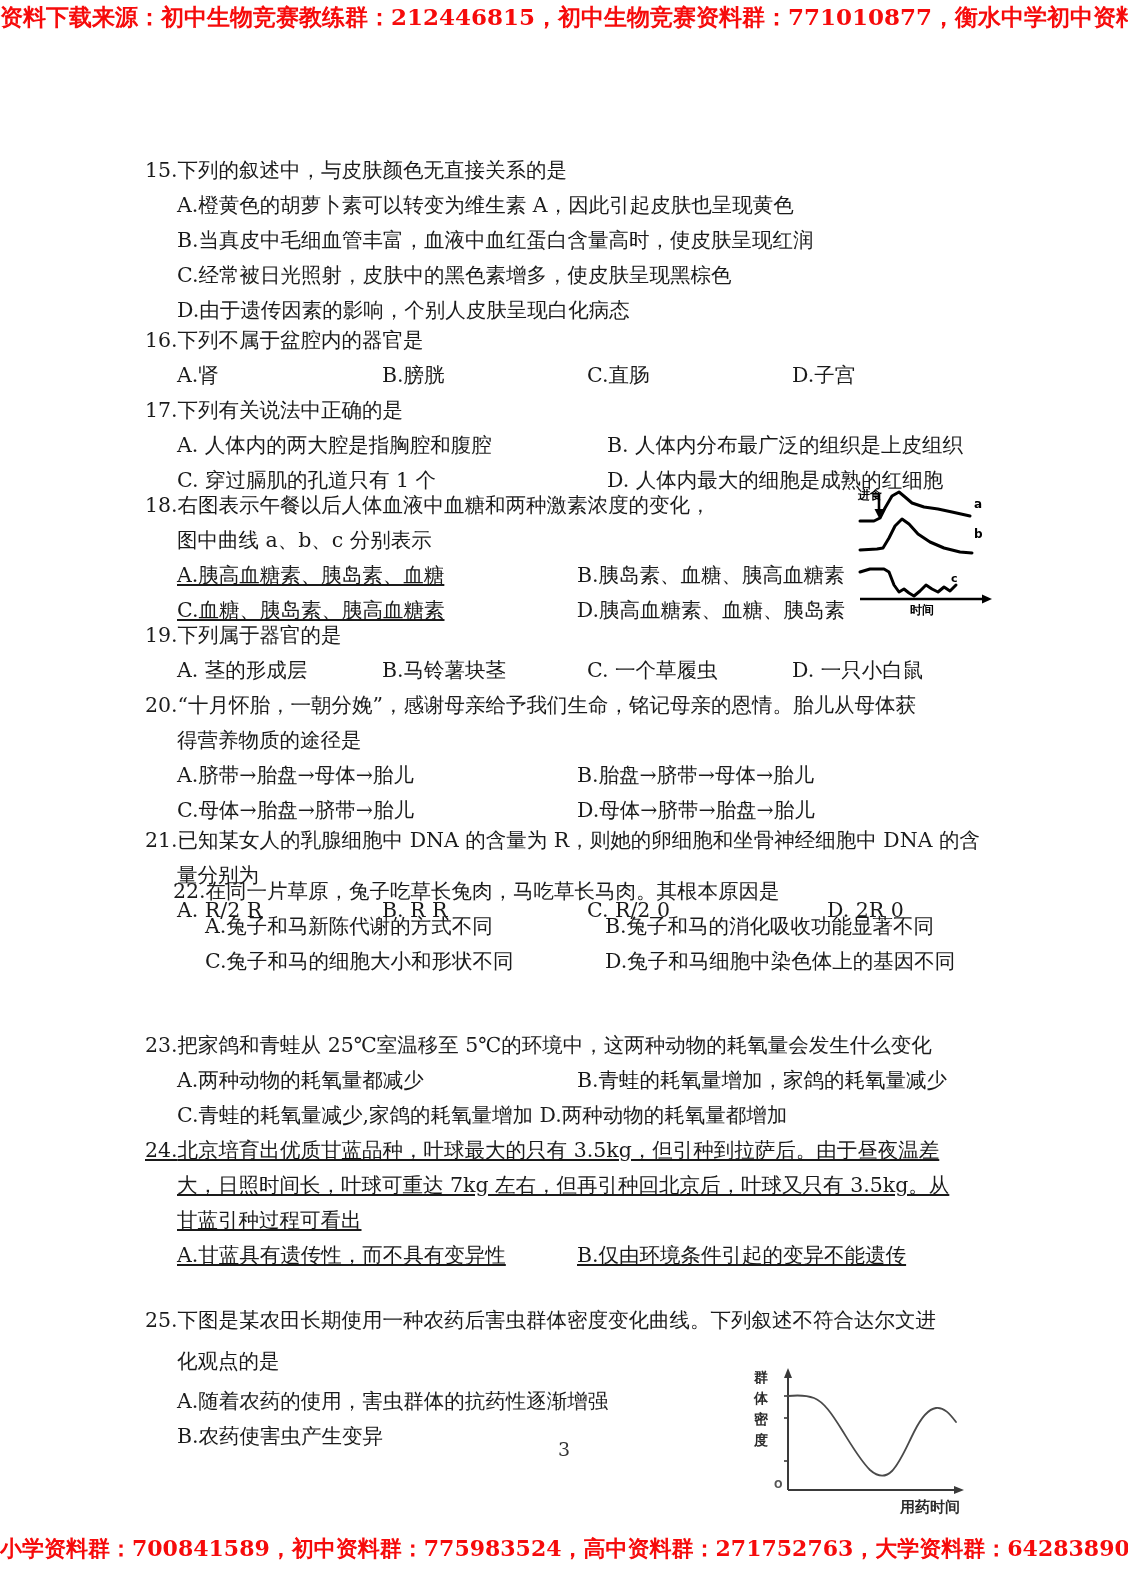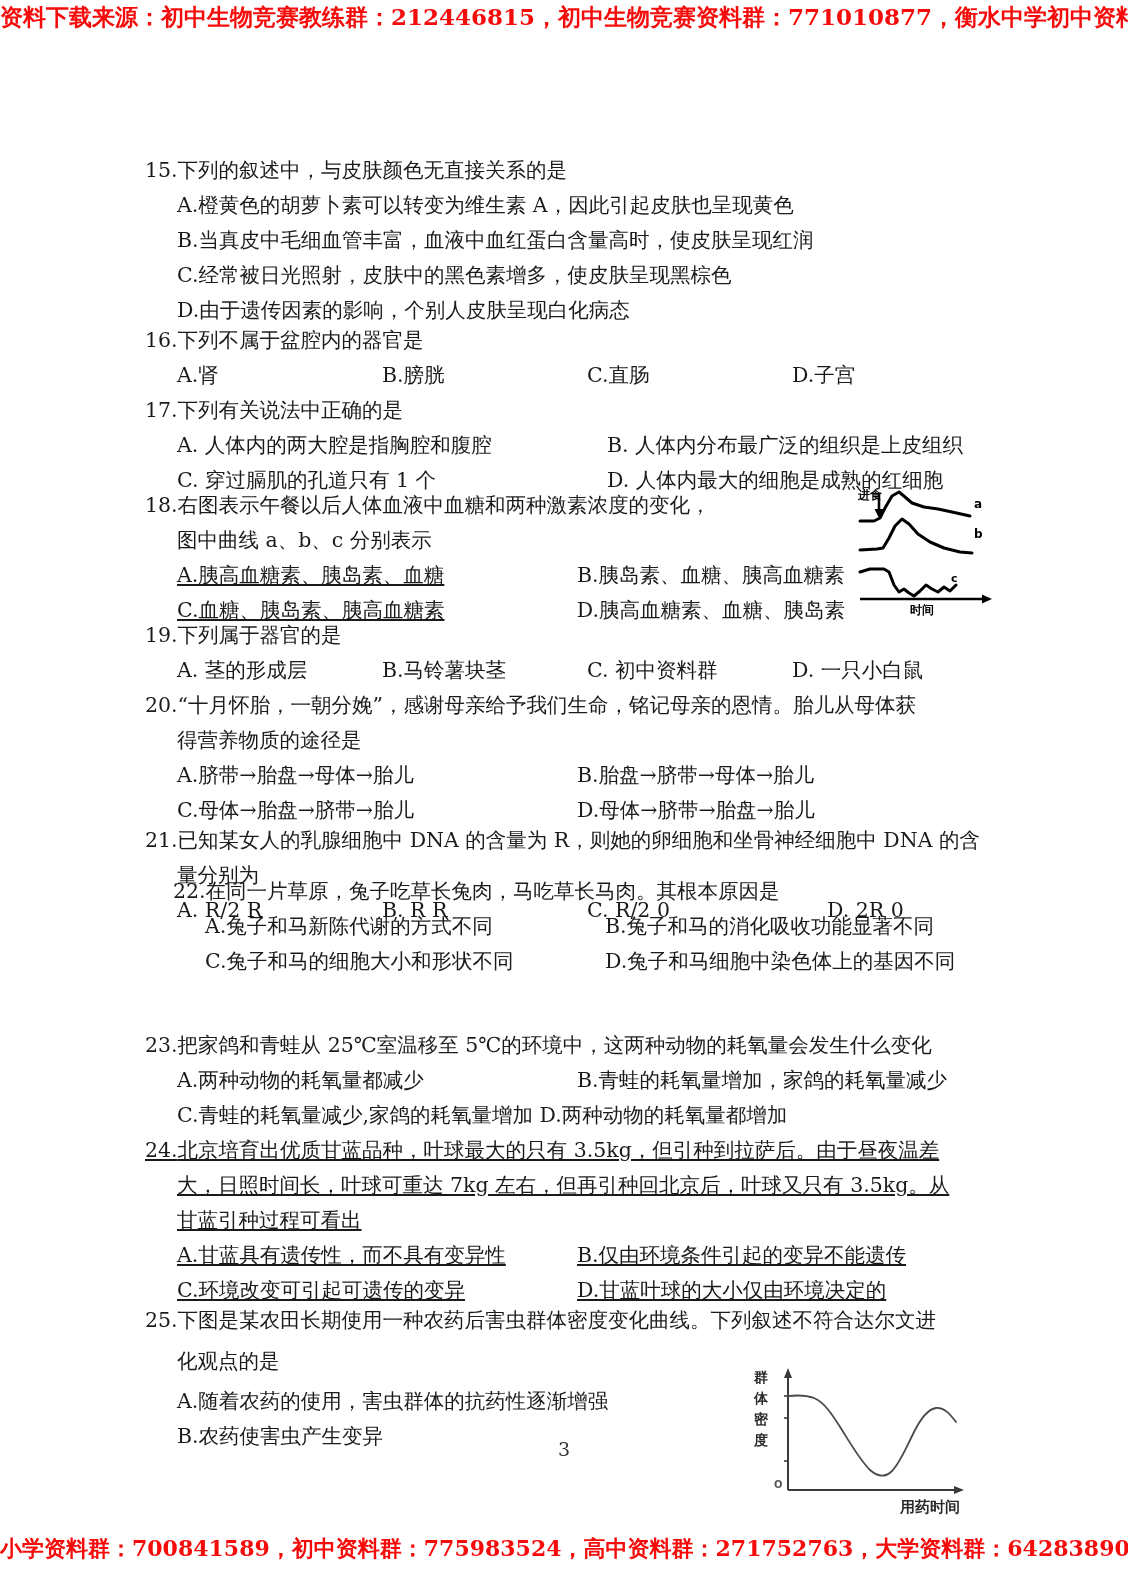--- a/index.html
+++ b/index.html
@@ -192,21 +192,21 @@
       <polygon points="140,113 130,108.5 130,117.5" fill="#000"></polygon>
       <text x="58" y="128" class="fig-label" font-size="12" fill="#000">时间</text>
     </svg>
   </div>
 
   <div class="qblock" style="top:618px;">
     <div class="qline"><span>19.</span><span>下列属于器官的是</span></div>
     <div class="optrow">
       <span class="c4a">A. 茎的形成层</span>
       <span class="c4b">B.马铃薯块茎</span>
-      <span class="c4c">C. 初中资料群</span>
+      <span class="c4c">C. 一个草履虫</span>
       <span>D. 一只小白鼠</span>
     </div>
   </div>
 
   <div class="qblock" style="top:688px;">
     <div class="qline"><span>20.</span><span>“十月怀胎，一朝分娩”，感谢母亲给予我们生命，铭记母亲的恩情。胎儿从母体获</span></div>
     <div class="qline indent1">得营养物质的途径是</div>
     <div class="optrow">
       <span class="c2a">A.脐带→胎盘→母体→胎儿</span>
       <span>B.胎盘→脐带→母体→胎儿</span>
@@ -250,24 +250,20 @@
   </div>
 
   <div class="qblock" style="top:1133px; width:880px;text-decoration:underline;">
     <div class="qline"><span>24.</span><span>北京培育出优质甘蓝品种，叶球最大的只有 3.5kg，但引种到拉萨后。由于昼夜温差</span></div>
     <div class="qline indent1">大，日照时间长，叶球可重达 7kg 左右，但再引种回北京后，叶球又只有 3.5kg。从</div>
     <div class="qline indent1">甘蓝引种过程可看出</div>
     <div class="optrow">
       <span class="c2a">A.甘蓝具有遗传性，而不具有变异性</span>
       <span>B.仅由环境条件引起的变异不能遗传</span>
     </div>
-    <div class="optrow">
-      <span class="c2a">C.环境改变可引起可遗传的变异</span>
-      <span>D.甘蓝叶球的大小仅由环境决定的</span>
-    </div>
   </div>
 
   <div class="qblock" style="top:1303px; width:880px;">
     <div class="qline"><span>25.</span><span>下图是某农田长期使用一种农药后害虫群体密度变化曲线。下列叙述不符合达尔文进</span></div>
   </div>
   <div class="qblock" style="top:1338px; width:600px;">
     <div class="qline indent1" style="line-height:46px;">化观点的是</div>
     <div class="qline indent1">A.随着农药的使用，害虫群体的抗药性逐渐增强</div>
     <div class="qline indent1">B.农药使害虫产生变异</div>
   </div>

